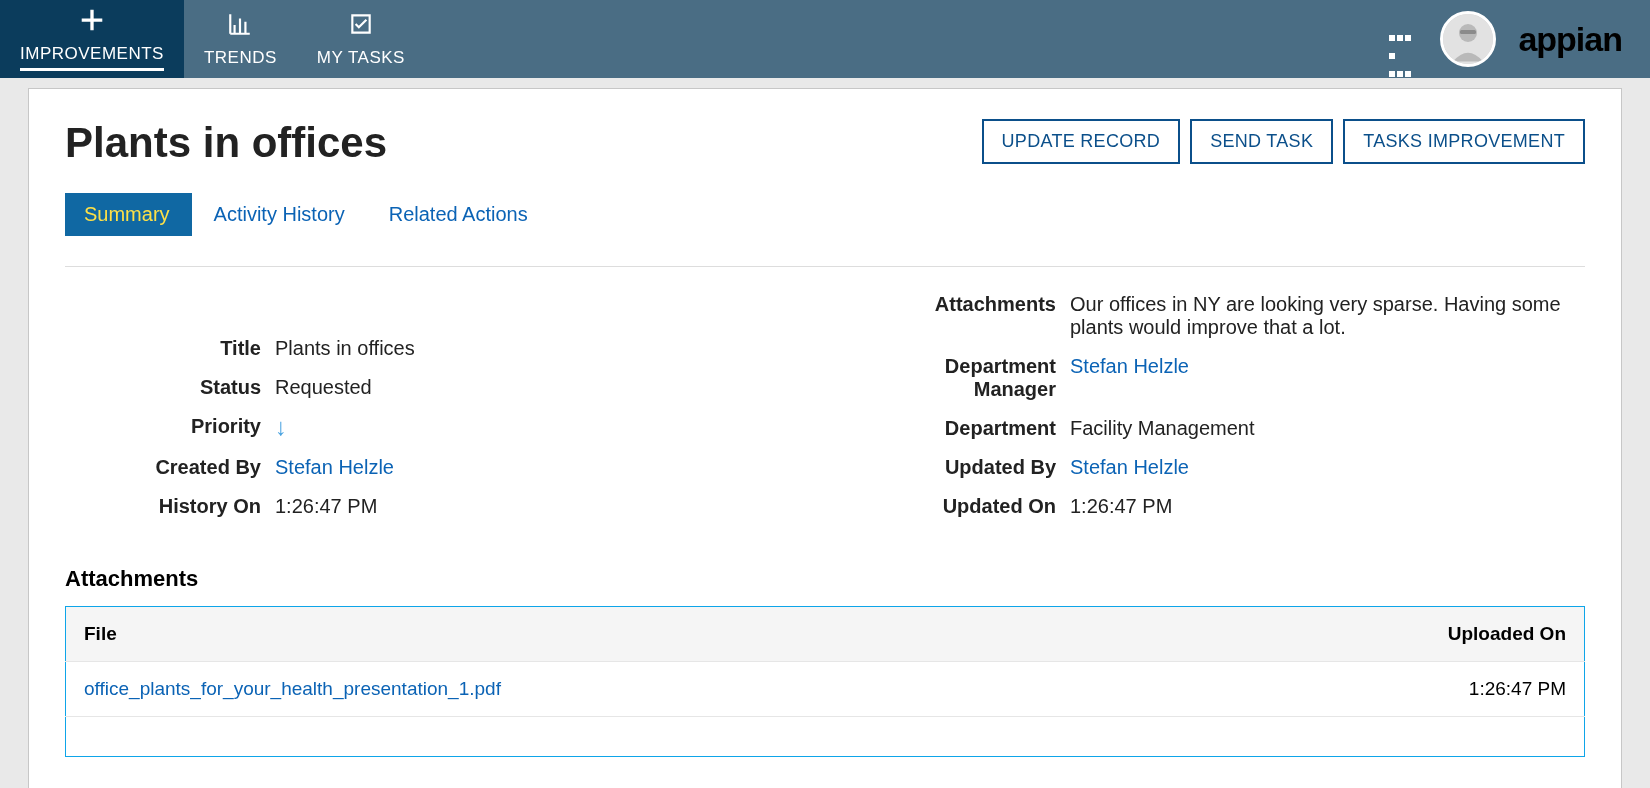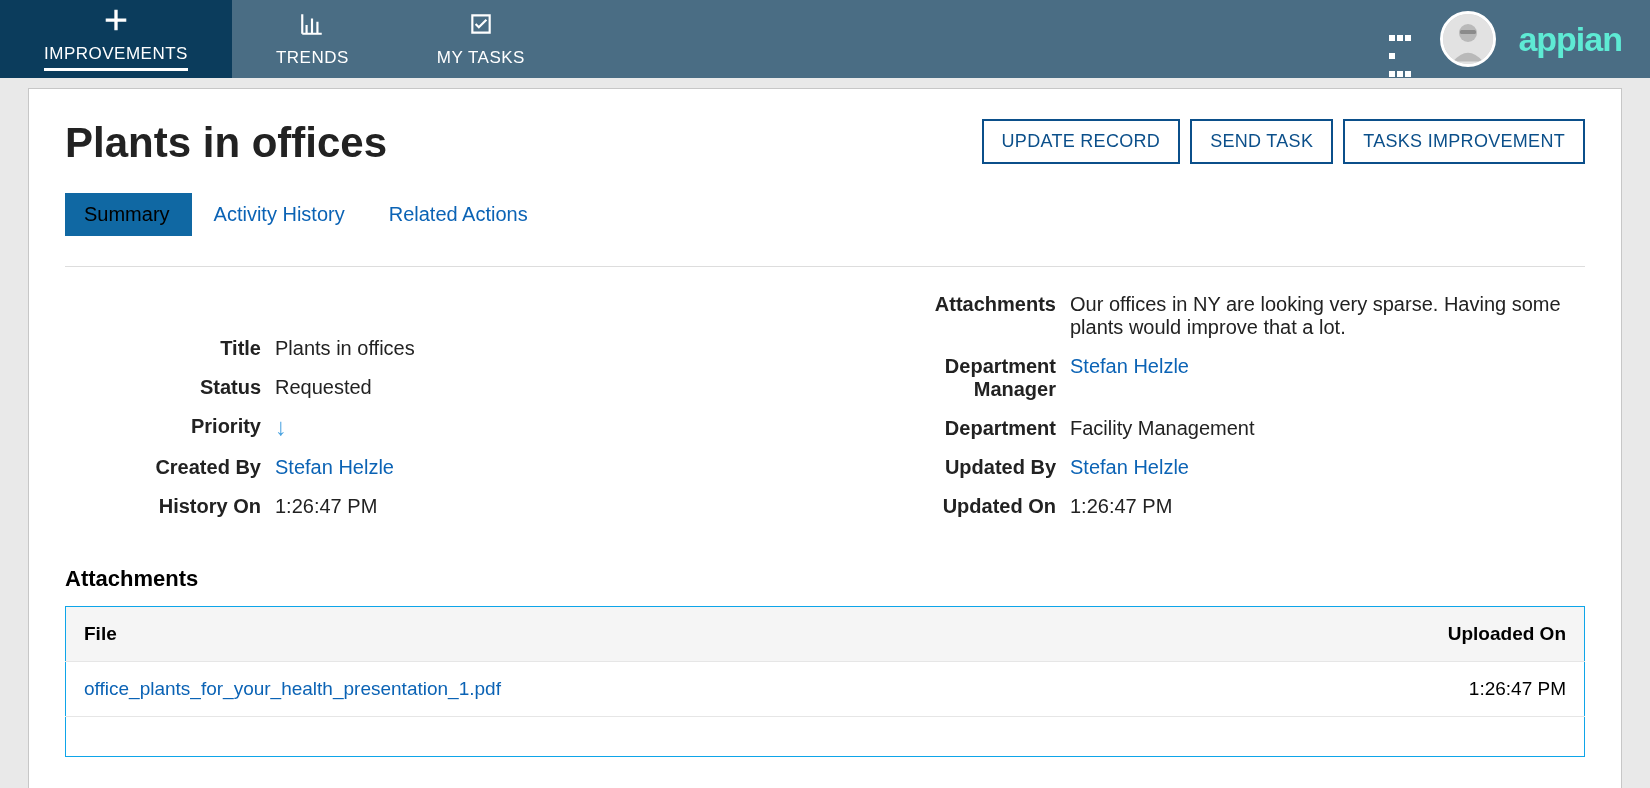--- a/index.html
+++ b/index.html
@@ -12,21 +12,21 @@
     background: #4a6d84;
     height: 78px;
     color: #fff;
   }
   .nav-items { display: flex; }
   .nav-item {
     display: flex;
     flex-direction: column;
     align-items: center;
     justify-content: center;
-    padding: 0 44px;
+    padding: 0 20px;
     cursor: pointer;
     font-size: 17px;
     letter-spacing: .5px;
   }
   .nav-item.active { background: #0b3c5c; }
   .nav-item-label { margin-top: 6px; }
   .nav-item.active .nav-item-underline {
     height: 3px; background: #fff; width: 100%; margin-top: 4px;
   }
   .nav-item svg { width: 26px; height: 26px; fill: #fff; stroke: #fff; }
@@ -34,21 +34,21 @@
   .spacer { flex: 1; }
   .topbar-right { display: flex; align-items: center; gap: 22px; padding-right: 28px; }
   .apps-grid-icon { width: 30px; height: 22px; color:#fff; cursor:pointer; }
   .apps-grid-icon .sq { display:inline-block; width:6px; height:6px; background:#fff; margin:1px; }
   .avatar {
     width: 56px; height: 56px; border-radius: 50%; background: #d6d6d6;
     border: 3px solid #fff; overflow: hidden; cursor:pointer;
     display:flex; align-items:center; justify-content:center;
   }
   .avatar svg { width: 100%; height: 100%; }
-  .brand-logo { font-size: 34px; font-weight: 700; color: #5eead4; letter-spacing: -1px; }
+  .brand-logo { font-size: 34px; font-weight: 700; color: #000000; letter-spacing: -1px; }
 
   
   .page-wrap { padding: 10px 28px 30px 28px; }
   .card {
     background: #fff; border: 1px solid #c7c7c7; padding: 30px 36px 40px 36px;
   }
   .header-row { display:flex; align-items:flex-start; justify-content:space-between; }
   .page-title { font-size: 42px; font-weight: 700; color:#222; }
   .action-buttons { display:flex; gap:10px; }
   .action-btn {
@@ -57,21 +57,21 @@
     letter-spacing:.3px;
   }
 
   
   .tabs { display:flex; gap: 0; margin-top: 26px; }
   .tab {
     padding: 10px 22px; font-size: 20px; color:#0b63b5; cursor:pointer;
     border:none; background:none;
   }
   .tab.active {
-    background:#1068a3; color:#000000; position:relative;padding-left:19px;
+    background:#1068a3; color:#fde047; position:relative;padding-left:19px;
   }
   .tab.active::after {
     content:""; position:absolute; left:50%; transform:translateX(-50%);
     bottom:-10px; border:10px solid transparent; border-top-color:#1068a3;
     width:0; height:0;
   }
   .divider { border:none; border-top:1px solid #ddd; margin-top: 30px; }
 
   
   .fields { display:flex; gap: 70px; margin-top: 26px; align-items: flex-end; }

